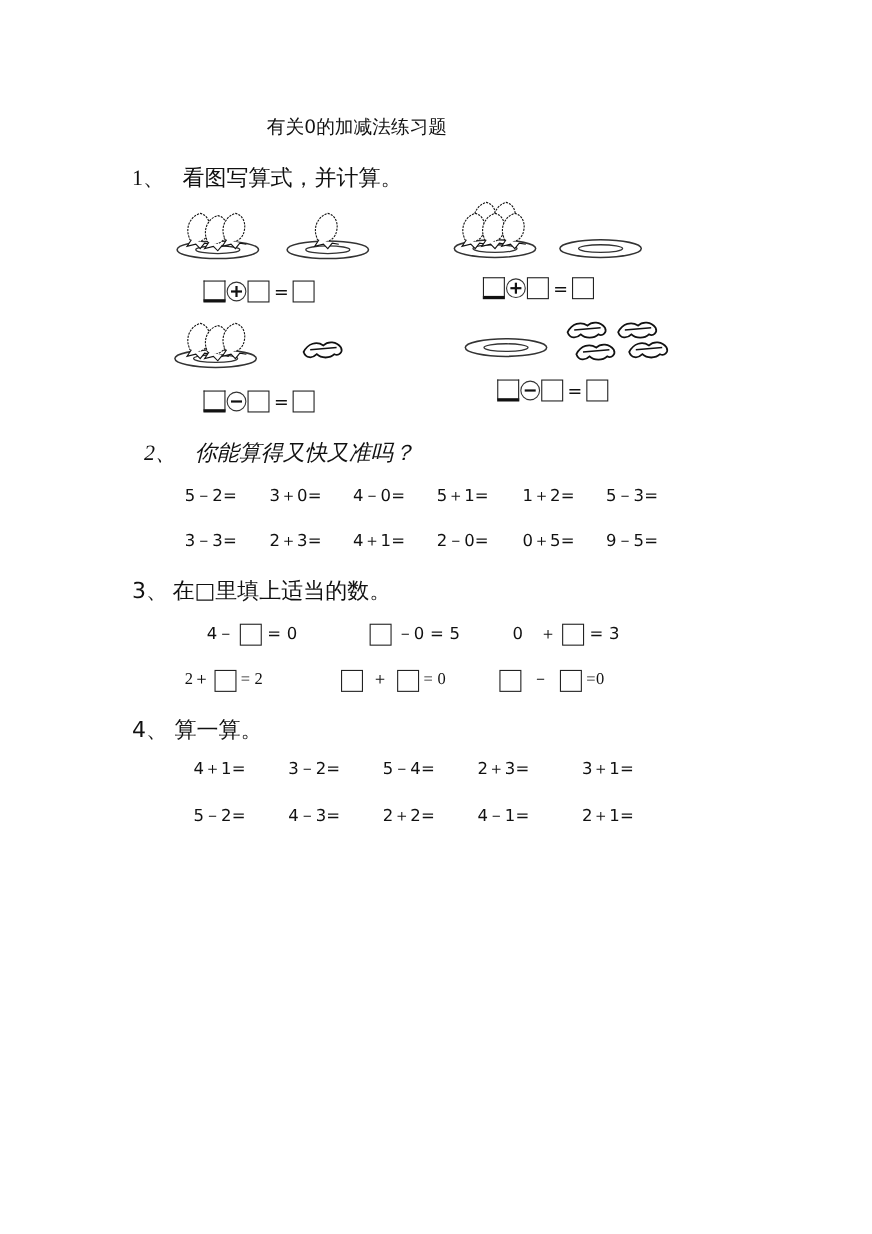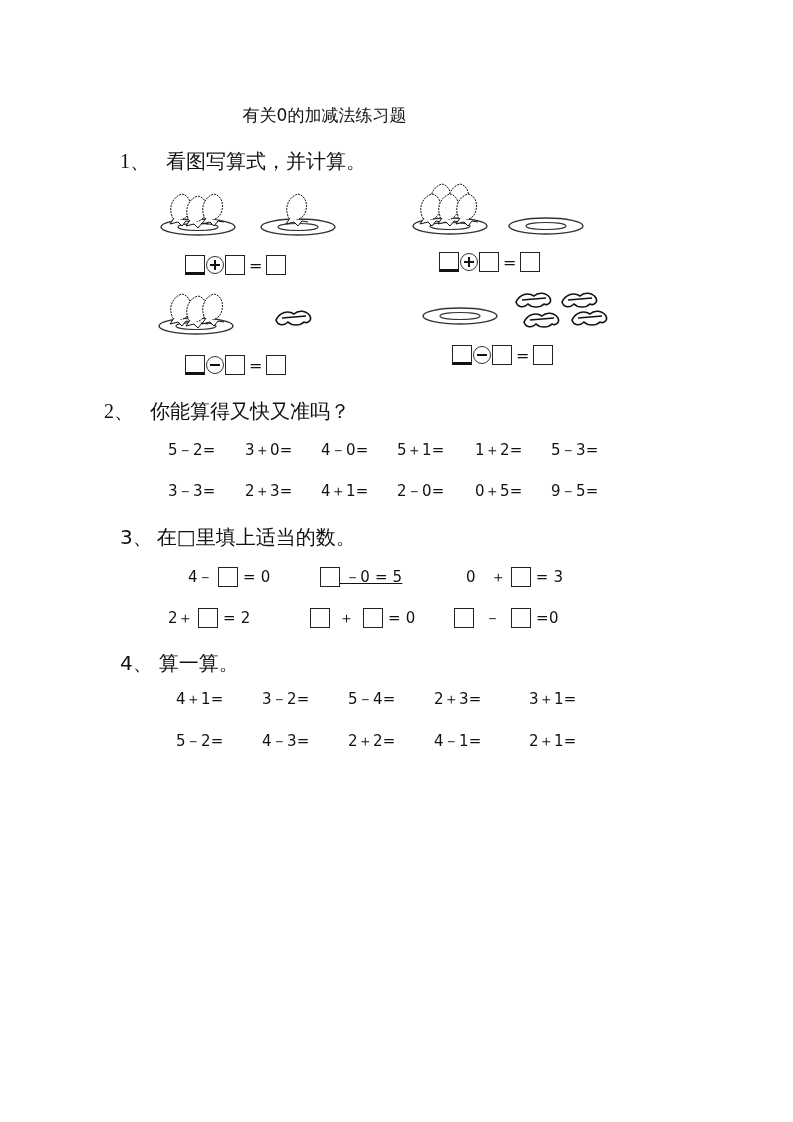--- a/index.html
+++ b/index.html
@@ -121,21 +121,21 @@
 <div class="abs q1row" style="left:452px; top:344px;">
   <span class="box under"></span>
   <span class="circ">
       <span class="h"></span>
     </span>
   <span class="box"></span>
   <span class="eqsign">=</span>
   <span class="box"></span>
 </div>
 
-<div class="abs sec" style="left:104px; top:398px;">
+<div class="abs sec" style="left:131px; top:398px;font-style:italic;">
   <span class="num">2、</span><span>你能算得又快又准吗？</span>
 </div>
 <div class="abs eq" style="left:168px; top:441px;">
   <span class="abs" style="left:0px">5－2=</span>
   <span class="abs" style="left:77px">3＋0=</span>
   <span class="abs" style="left:153px">4－0=</span>
   <span class="abs" style="left:229px">5＋1=</span>
   <span class="abs" style="left:307px">1＋2=</span>
   <span class="abs" style="left:383px">5－3=</span>
 </div>
@@ -150,31 +150,31 @@
 
 <div class="abs sec" style="left:120px; top:524px;">
   <span style="margin-right:4px">3、</span><span>在□里填上适当的数。</span>
 </div>
 <div class="abs eq" style="left:168px; top:565px; height:24px; width:500px;margin-left:20px;">
   <span class="abs" style="left:0; top:2px;">
     <span>4－</span>
     <span class="box"></span>
     <span>= 0</span>
   </span>
-  <span class="abs" style="left:132px; top:2px;text-decoration:underline;">
+  <span class="abs" style="left:148px; top:2px;">
     <span class="box"></span>
     <span>－0 = 5</span>
   </span>
   <span class="abs" style="left:278px; top:2px;">
     <span style="word-spacing:10px">0 ＋</span>
     <span class="box"></span>
     <span>= 3</span>
   </span>
 </div>
-<div class="abs eq" style="left:168px; top:606px; height:24px; width:500px;">
+<div class="abs eq" style="left:168px; top:606px; height:24px; width:500px;font-family:Liberation Serif, serif;">
   <span class="abs" style="left:0; top:2px;">
     <span>2＋</span>
     <span class="box"></span>
     <span>= 2</span>
   </span>
   <span class="abs" style="left:142px; top:2px;">
     <span class="box"></span>
     <span style="margin:0 4px">＋</span>
     <span class="box"></span>
     <span>= 0</span>

